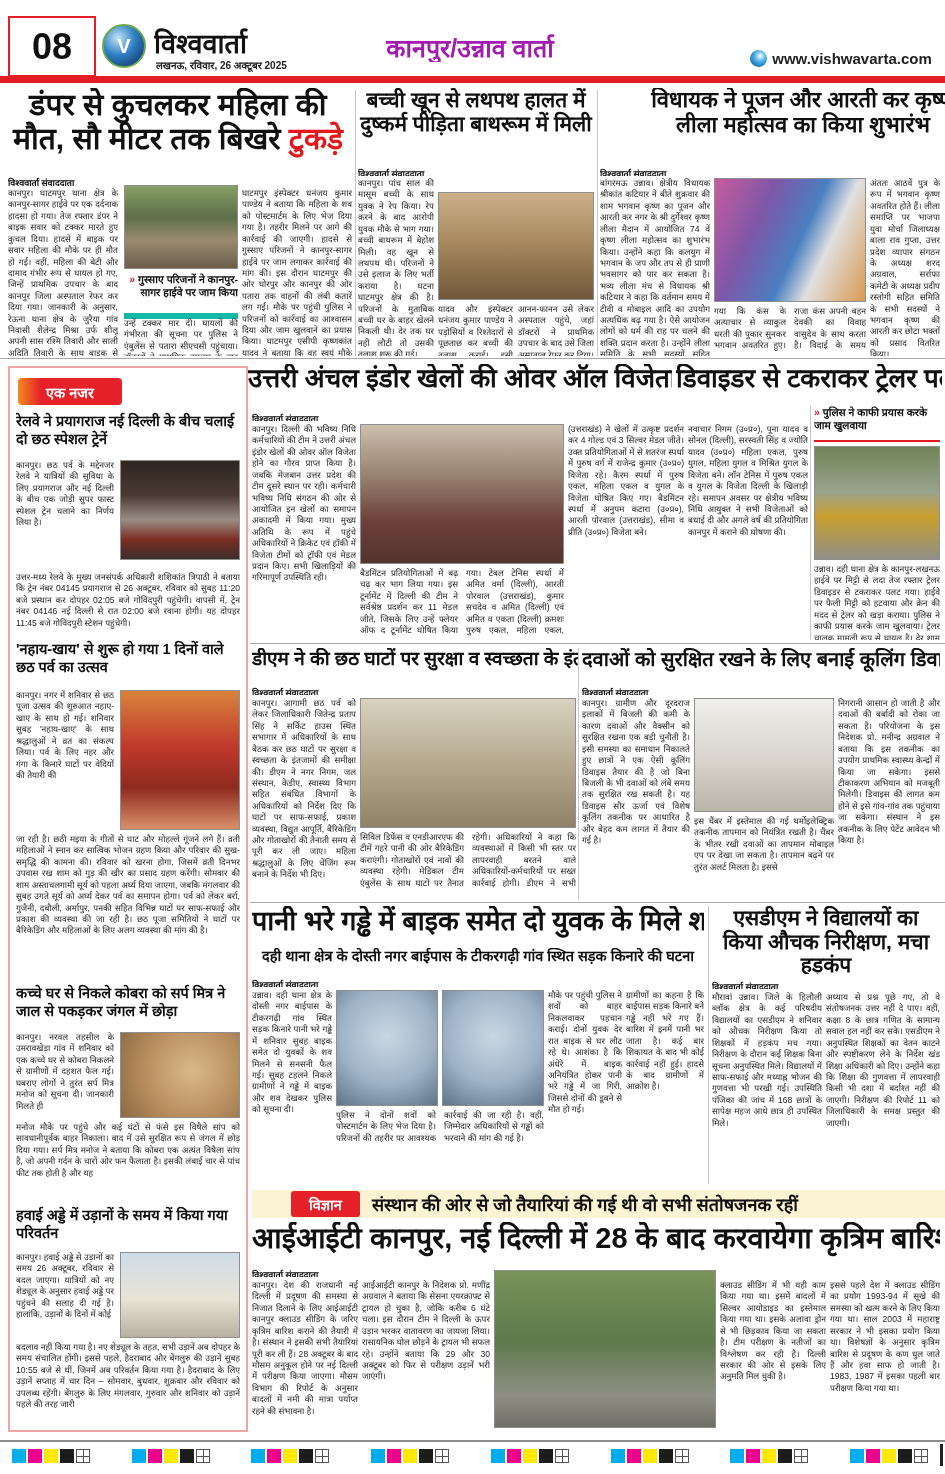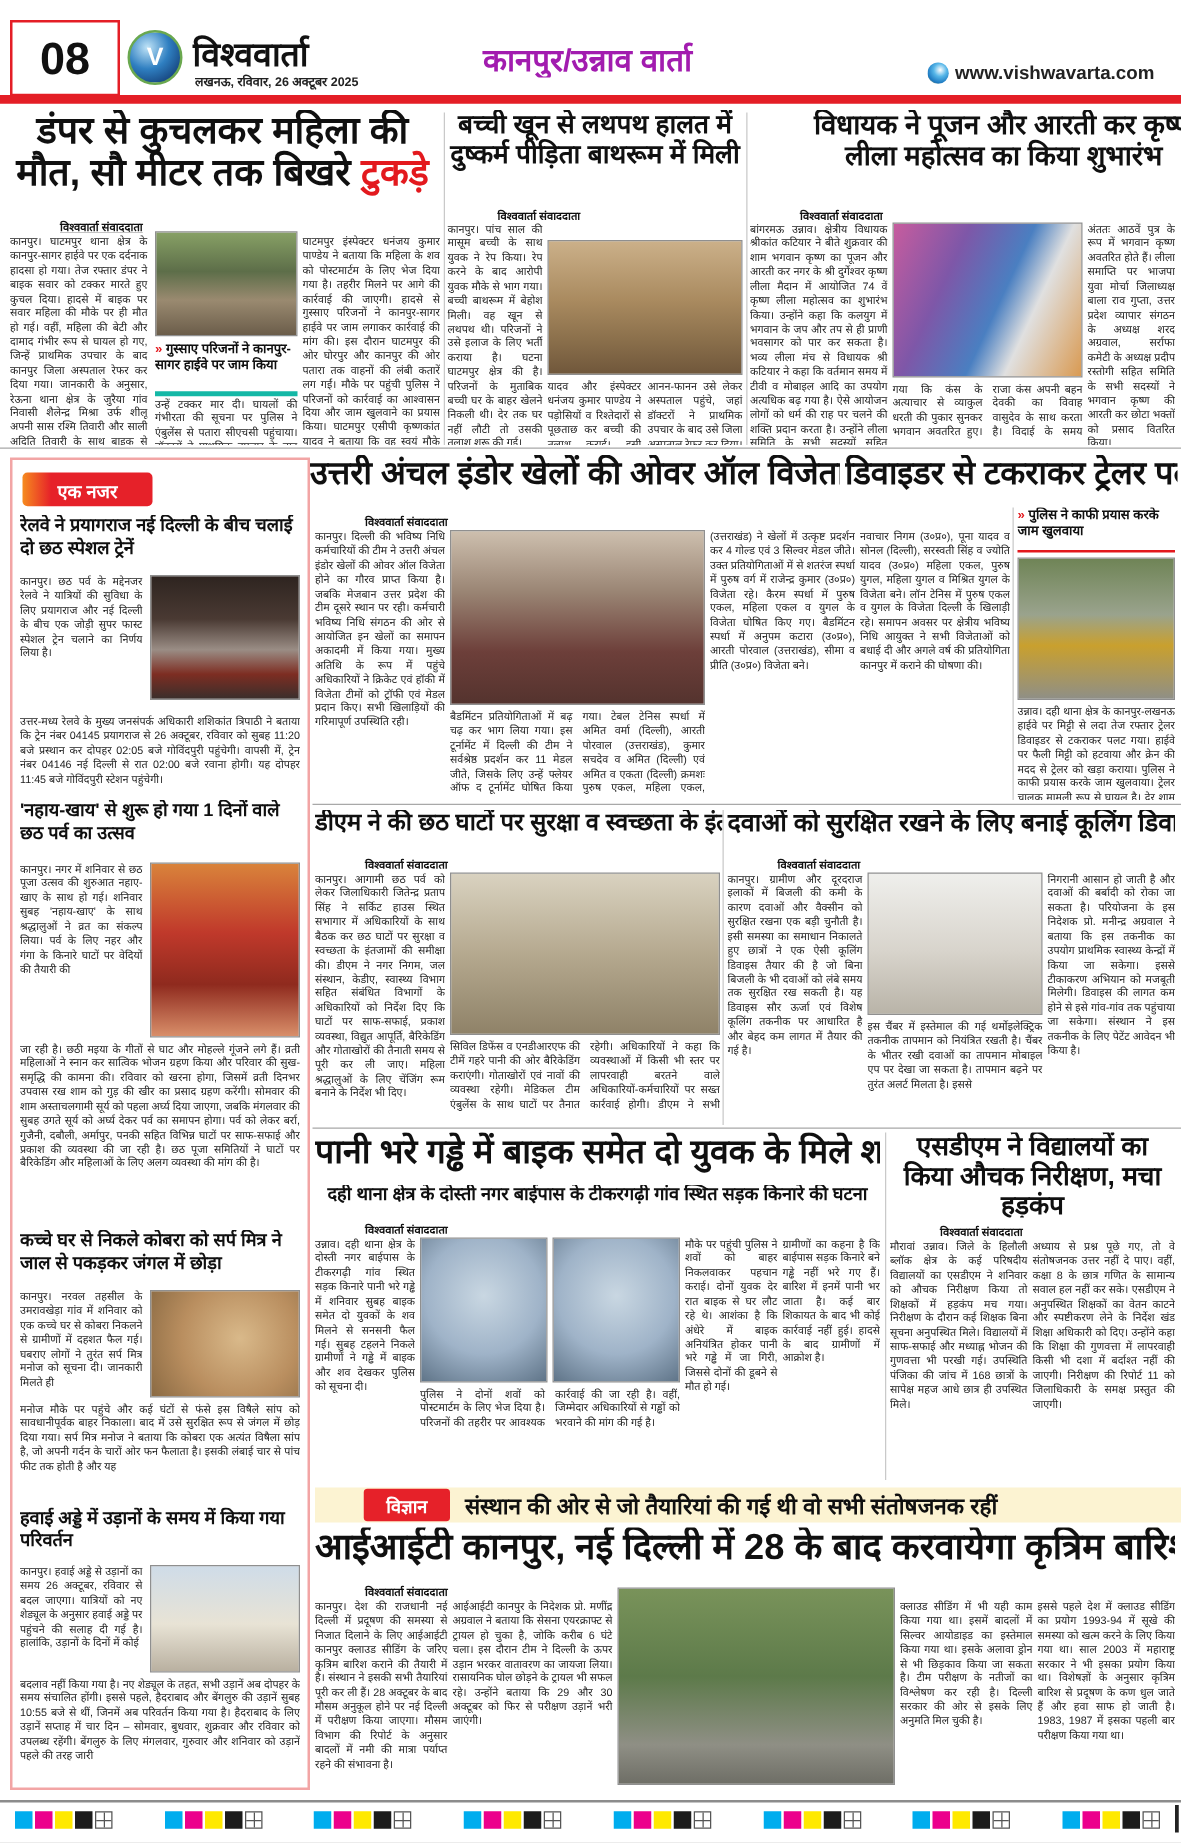--- a/index.html
+++ b/index.html
@@ -2,37 +2,37 @@
 <html><head>
 <meta charset="utf-8">
 <style>
   html,body{margin:0;padding:0;background:#ddd;}
   .page{position:relative;width:945px;height:1474px;background:#fff;margin:0 auto;
         font-family:"Liberation Sans","DejaVu Sans",sans-serif;overflow:hidden;}
   .abs{position:absolute;overflow:hidden;}
   .headline{font-weight:bold;color:#101010;text-align:center;line-height:1.12;}
   .nowrap{white-space:nowrap;}
   .body-text{font-size:8.6px;line-height:1.33;text-align:justify;color:#1d1d1d;}
-  .byline{font-weight:bold;font-size:9px;color:#101010;text-decoration:underline;white-space:nowrap;margin-left:40px;}
+  .byline{font-weight:bold;font-size:9px;color:#101010;text-decoration:underline;white-space:nowrap;}
   .photo{border:1px solid #8f8f8f;box-sizing:border-box;}
   .vrule{width:1px;background:#c9c9c9;}
   .hrule{height:1px;background:#a8a8a8;}
   .cap{font-weight:bold;font-size:10.5px;line-height:1.25;color:#101010;}
   .red{color:#e3191e;}
   .redbar{background:#e41e26;}
   
   .pagenum-box{border:2px solid #e41e26;display:flex;align-items:center;justify-content:center;
                font-size:36px;font-weight:bold;color:#111;}
   .globe{border-radius:50%;background:radial-gradient(circle at 35% 30%,#bfe3f7 0%,#2f7fc1 45%,#1b4f8a 75%,#123c6b 100%);
          display:flex;align-items:center;justify-content:center;color:#fff;font-weight:bold;font-size:20px;
          border:2px solid #6aa84f;box-sizing:border-box;}
   .masthead{font-size:27px;font-weight:bold;color:#111;white-space:nowrap;}
   .masthead-sub{font-size:10px;font-weight:bold;color:#222;white-space:nowrap;}
   .section-title{font-size:25px;font-weight:bold;color:#a21caf;text-align:center;white-space:nowrap;}
-  .website{font-size:15px;font-weight:bold;color:#222;display:flex;align-items:center;gap:5px;}
+  .website{font-size:15px;font-weight:bold;color:#222;display:flex;align-items:center;gap:5px;justify-content:center;}
   .e-globe{width:17px;height:17px;border-radius:50%;
            background:radial-gradient(circle at 60% 35%,#fff 0%,#56b6e8 35%,#1c78c0 70%,#f4b41a 100%);
            display:inline-block;}
   
   .en-box{border:2px solid #f2a5a5;box-sizing:border-box;}
   .en-badge{background:linear-gradient(90deg,#f68b1f 0%,#e62129 22%,#e62129 100%);
             color:#fff;font-weight:bold;font-size:14.5px;border-radius:4px;
             display:flex;align-items:center;justify-content:center;}
   .en-title{font-weight:bold;font-size:14.5px;line-height:1.25;color:#101010;text-align:left;}
   
@@ -82,21 +82,21 @@
     <span>www.vishwavarta.com</span>
   </div>
   <div class="abs redbar" style="left:0;top:76px;width:945px;height:7px;"></div>
 
   <div class="abs headline" style="left:2px;top:88px;width:352px;height:80px;font-size:30px;">
     <span>डंपर से कुचलकर महिला की मौत, सौ मीटर तक बिखरे </span><span class="red">टुकड़े</span>
   </div>
   <div class="abs" style="left:8px;top:172px;width:112px;height:14px;"><span class="byline">विश्ववार्ता संवाददाता</span></div>
   <div class="abs body-text" style="left:8px;top:188px;width:110px;height:168px;">कानपुर। घाटमपुर थाना क्षेत्र के कानपुर-सागर हाईवे पर एक दर्दनाक हादसा हो गया। तेज रफ्तार डंपर ने बाइक सवार को टक्कर मारते हुए कुचल दिया। हादसे में बाइक पर सवार महिला की मौके पर ही मौत हो गई। वहीं, महिला की बेटी और दामाद गंभीर रूप से घायल हो गए, जिन्हें प्राथमिक उपचार के बाद कानपुर जिला अस्पताल रेफर कर दिया गया। जानकारी के अनुसार, रेऊना थाना क्षेत्र के जुरैया गांव निवासी शैलेन्द्र मिश्रा उर्फ शीलू अपनी सास रश्मि तिवारी और साली अदिति तिवारी के साथ बाइक से कानपुर अस्पताल जा रहे थे। जैसे ही वे घाटमपुर थाना क्षेत्र के टेगापुर मोड़ के पास पहुंचे, तेज रफ्तार डंपर ने</div>
   <div class="abs photo ph-dumper" style="left:124px;top:185px;width:114px;height:84px;"></div>
-  <div class="abs cap" style="left:124px;top:273px;width:114px;height:40px;border-bottom:4px solid #14b8a6;">
+  <div class="abs cap" style="left:124px;top:273px;width:114px;height:40px;border-bottom:6px solid #14b8a6;text-align:right;">
     <span class="marker">» </span><span>गुस्साए परिजनों ने कानपुर-सागर हाईवे पर जाम किया</span>
   </div>
   <div class="abs body-text" style="left:124px;top:318px;width:114px;height:38px;">उन्हें टक्कर मार दी। घायलों की गंभीरता की सूचना पर पुलिस ने एंबुलेंस से पतारा सीएचसी पहुंचाया। डॉक्टरों ने प्राथमिक उपचार के बाद गंभीर हालत में दोनों को कानपुर जिला अस्पताल रेफर कर दिया। मौके पर घाटमपुर एसीपी कृष्णकांत</div>
   <div class="abs body-text" style="left:242px;top:188px;width:110px;height:168px;">घाटमपुर इंस्पेक्टर धनंजय कुमार पाण्डेय ने बताया कि महिला के शव को पोस्टमार्टम के लिए भेज दिया गया है। तहरीर मिलने पर आगे की कार्रवाई की जाएगी। हादसे से गुस्साए परिजनों ने कानपुर-सागर हाईवे पर जाम लगाकर कार्रवाई की मांग की। इस दौरान घाटमपुर की ओर घोरपुर और कानपुर की ओर पतारा तक वाहनों की लंबी कतारें लग गईं। मौके पर पहुंची पुलिस ने परिजनों को कार्रवाई का आश्वासन दिया और जाम खुलवाने का प्रयास किया। घाटमपुर एसीपी कृष्णकांत यादव ने बताया कि वह स्वयं मौके पर पहुंचे और परिजनों को न्याय दिलाने का भरोसा दिया। इसके बाद हाईवे पर यातायात बहाल हो सका।</div>
 
   <div class="abs vrule" style="left:355px;top:90px;height:266px;"></div>
 
   <div class="abs headline" style="left:358px;top:88px;width:236px;height:72px;font-size:21px;">बच्ची खून से लथपथ हालत में दुष्कर्म पीड़िता बाथरूम में मिली</div>
   <div class="abs" style="left:358px;top:163px;width:110px;height:13px;"><span class="byline">विश्ववार्ता संवाददाता</span></div>
   <div class="abs body-text" style="left:358px;top:178px;width:76px;height:178px;">कानपुर। पांच साल की मासूम बच्ची के साथ युवक ने रेप किया। रेप करने के बाद आरोपी युवक मौके से भाग गया। बच्ची बाथरूम में बेहोश मिली। वह खून से लथपथ थी। परिजनों ने उसे इलाज के लिए भर्ती कराया है। घटना घाटमपुर क्षेत्र की है। परिजनों के मुताबिक बच्ची घर के बाहर खेलने निकली थी। देर तक घर नहीं लौटी तो उसकी तलाश शुरू की गई।</div>

